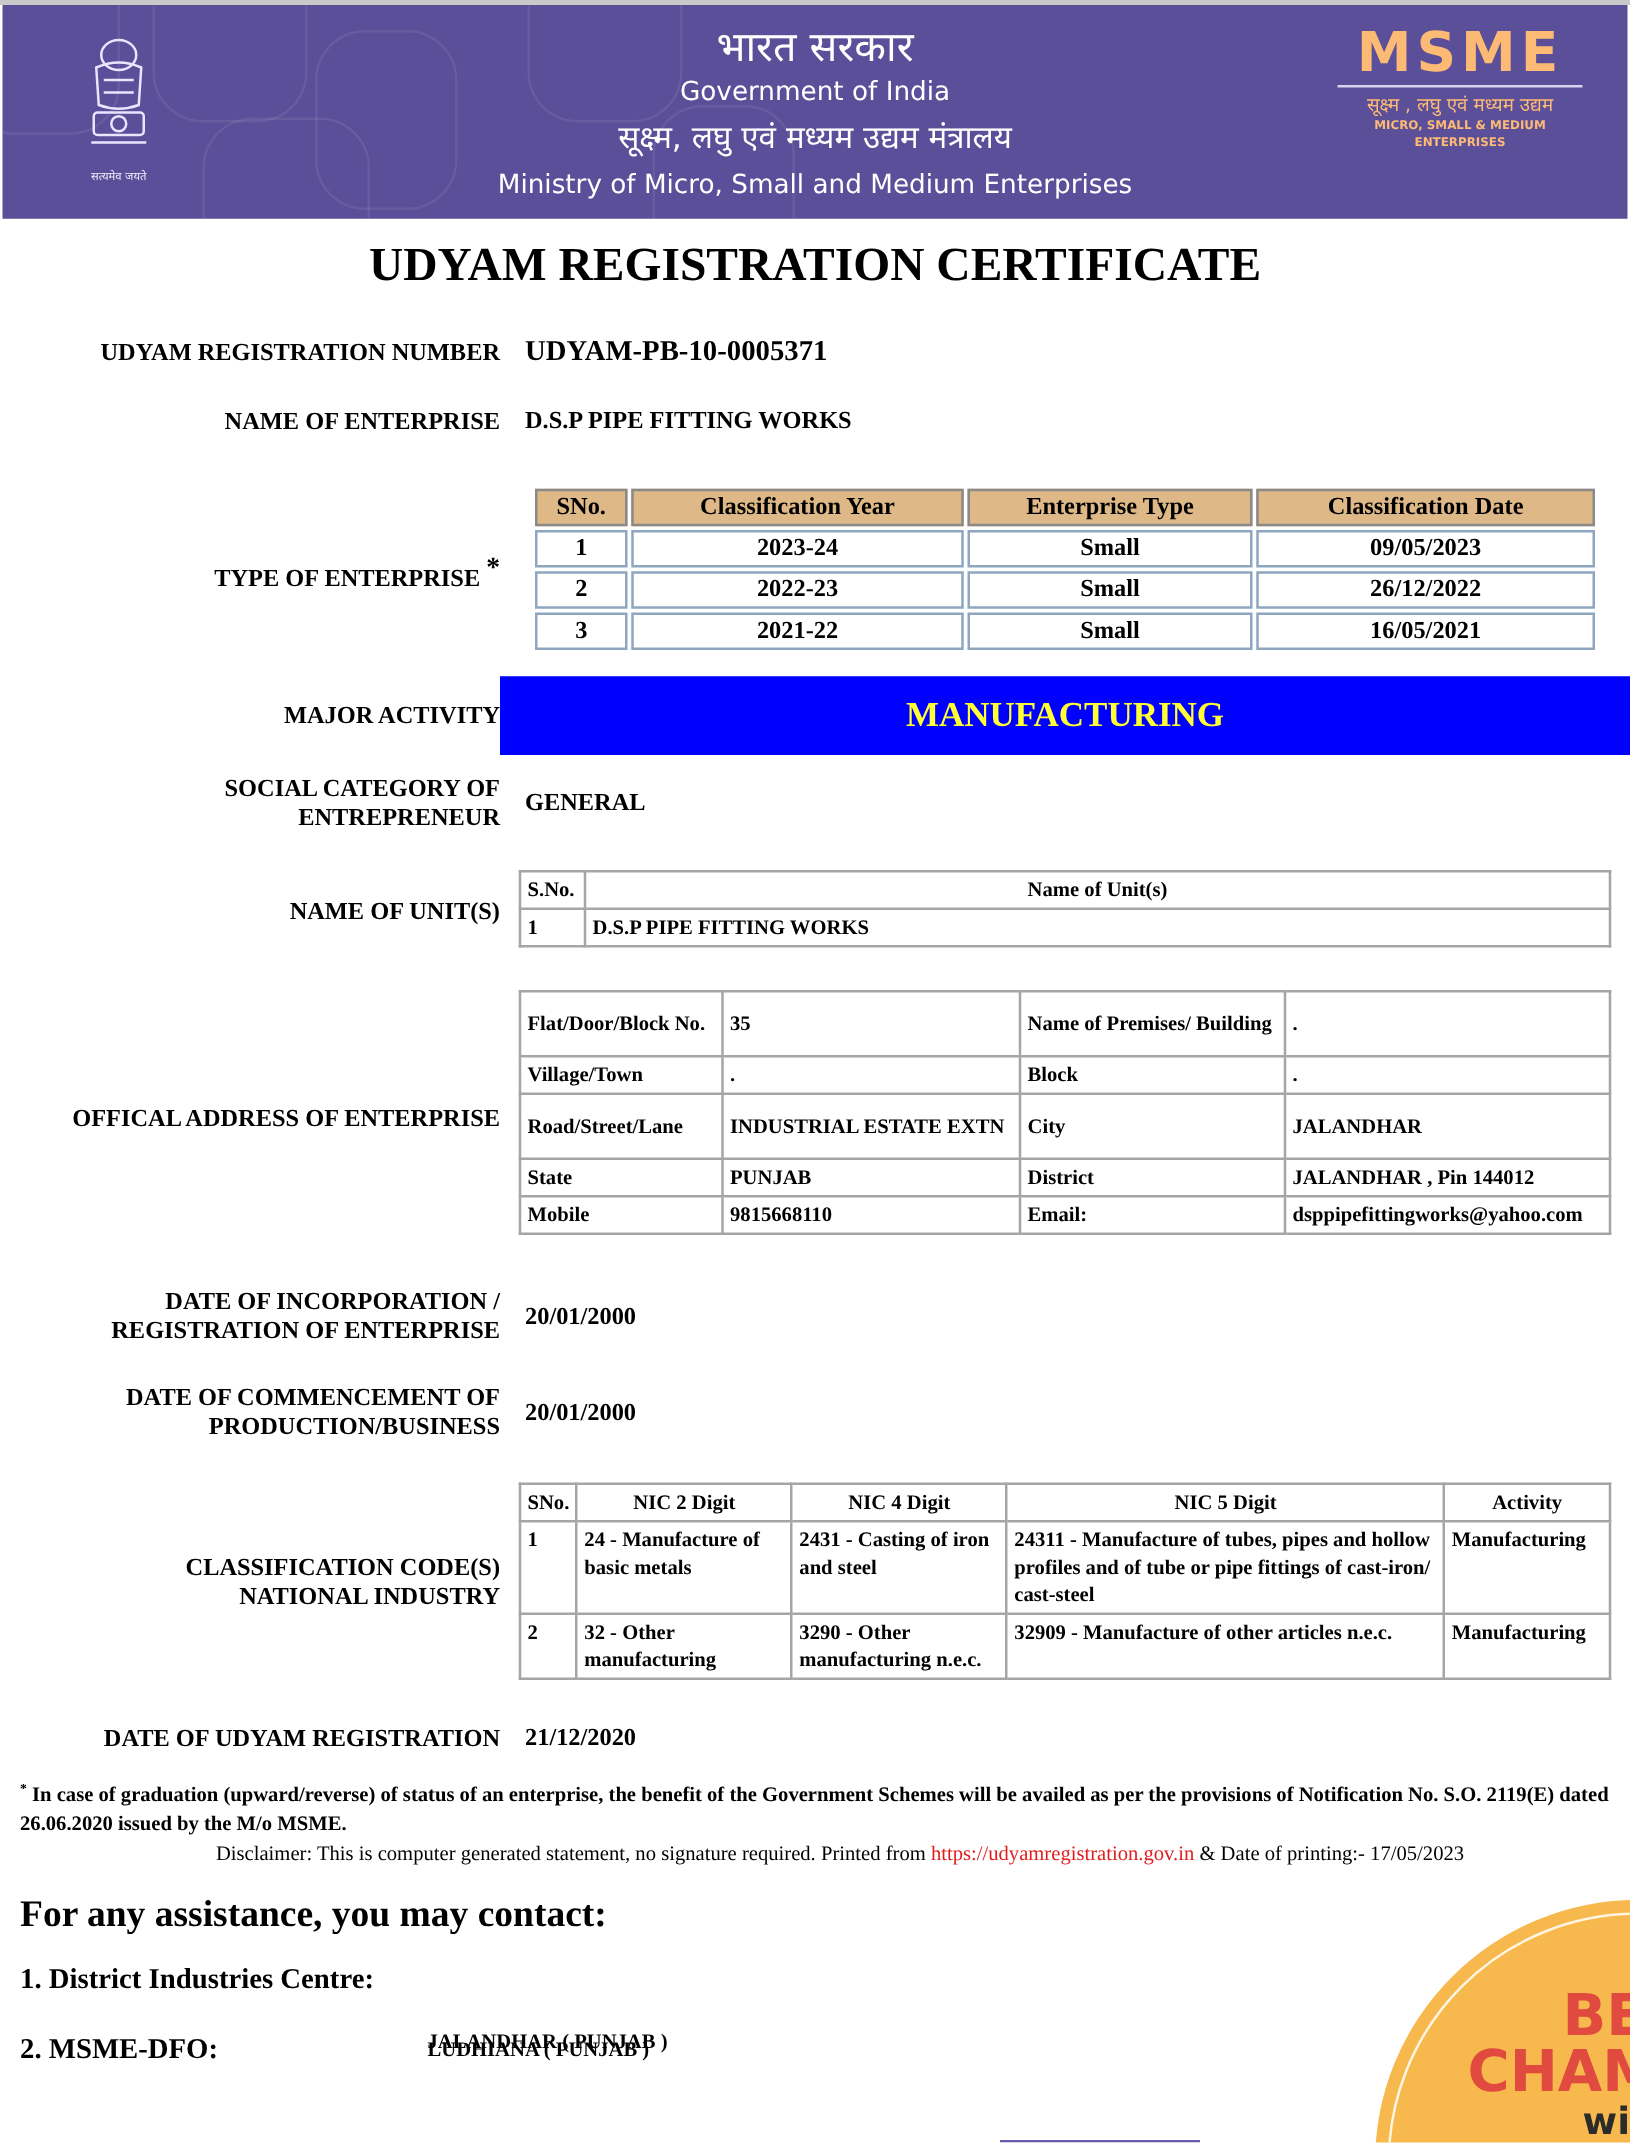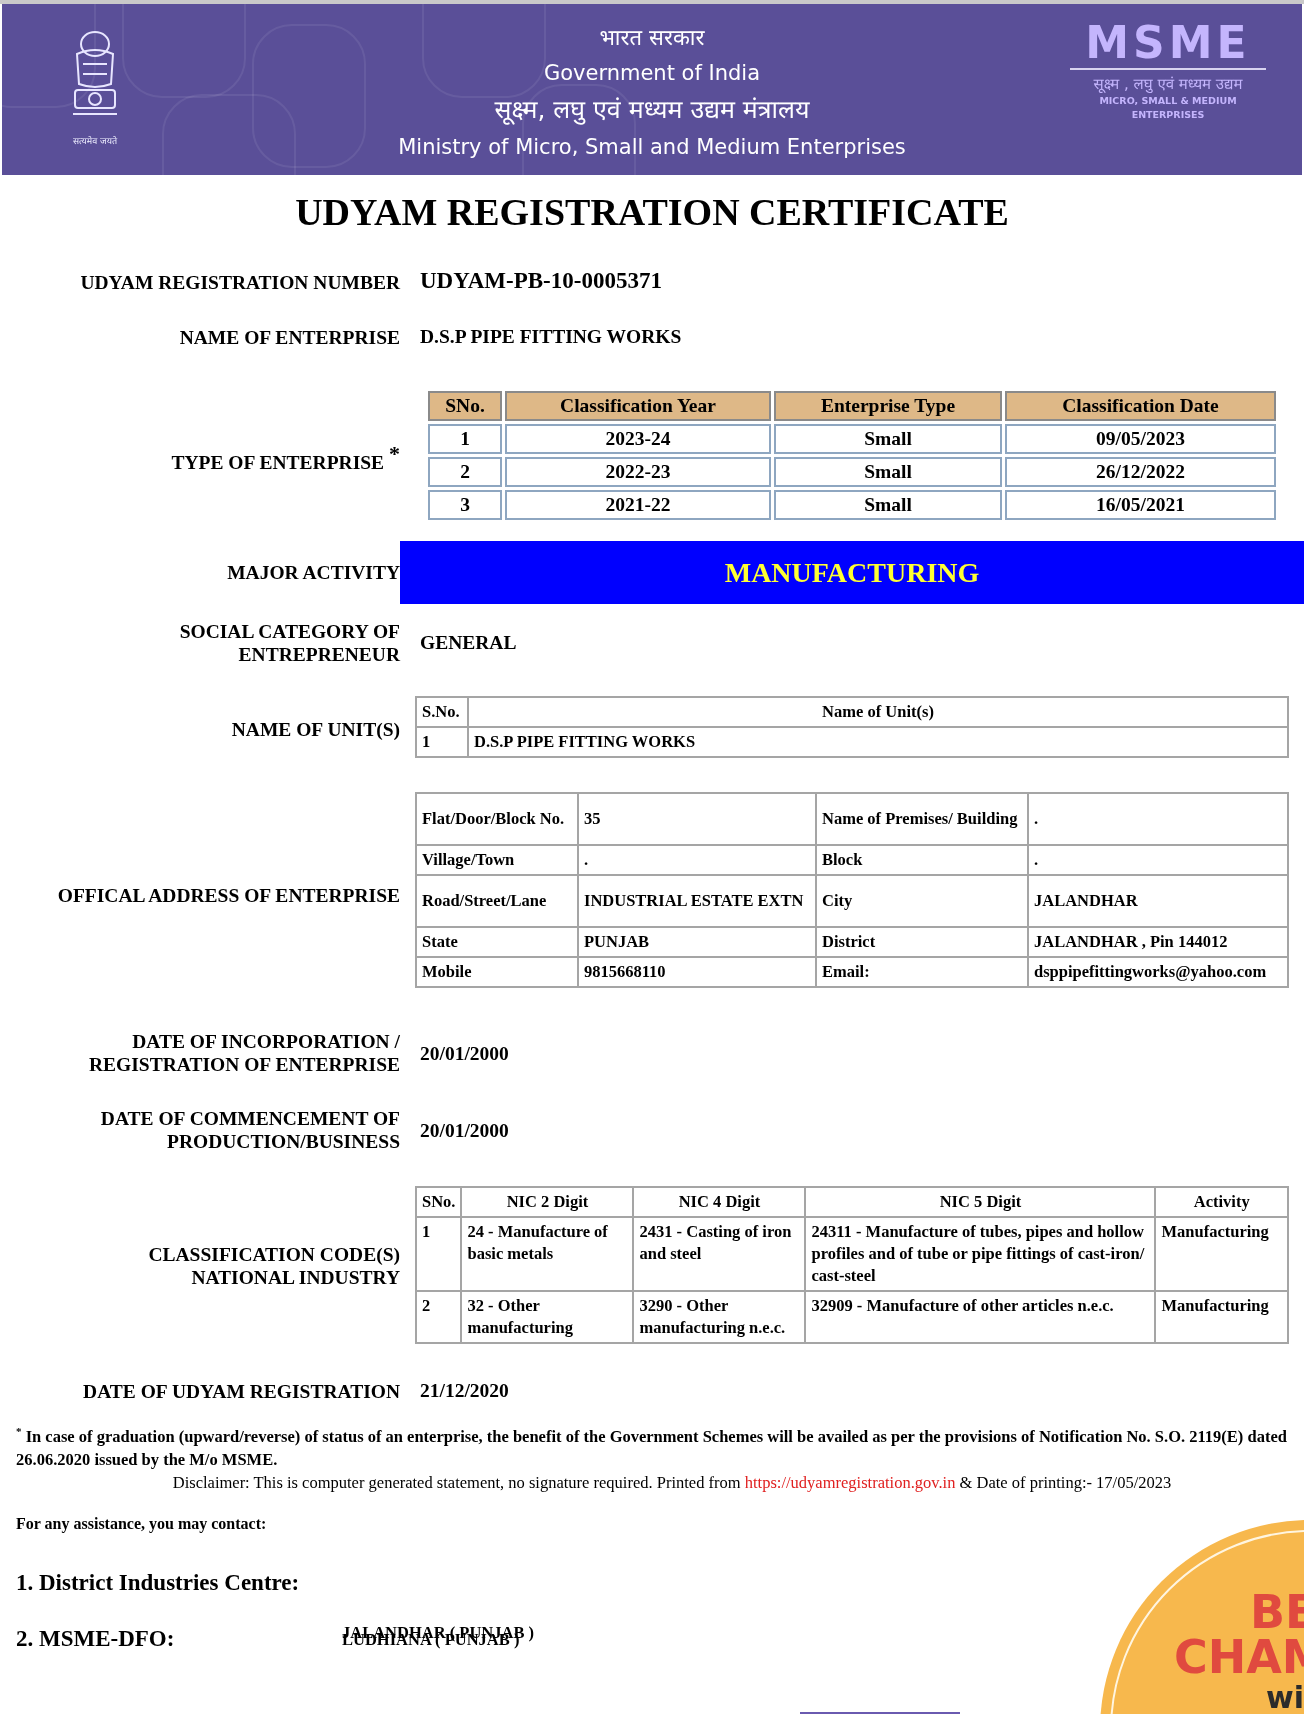--- a/index.html
+++ b/index.html
@@ -6,25 +6,25 @@
   body { width: 1304px; height: 1714px; position: relative; overflow: hidden;
          font-family: "Liberation Serif", "DejaVu Serif", serif; color: #000; }
   .topline { position: absolute; left: 0; top: 0; width: 1304px; height: 4px; background: #c9c9c9; }
   .banner { position: absolute; left: 2px; top: 4px; width: 1300px; height: 171px; background: #5a4f98; overflow: hidden; }
   .banner .hex { position: absolute; border: 2px solid rgba(255,255,255,0.08); border-radius: 40px; }
   .banner .emblem { position: absolute; left: 58px; top: 20px; width: 70px; height: 130px; color: #eeeeff; text-align: center; }
   .banner .emblem svg { display: block; margin: 0 auto; }
   .banner .emblem .motto { font-family: "DejaVu Sans", sans-serif; font-size: 9px; margin-top: 2px; }
   .banner .center { position: absolute; left: 300px; width: 700px; top: 16px; text-align: center; color: #fff;
                     font-family: "DejaVu Sans", sans-serif; }
-  .banner .center .l1 { font-size: 22px; line-height: 36px; }
+  .banner .center .l1 { font-size: 33px; line-height: 36px; }
   .banner .center .l2 { font-size: 21px; line-height: 34px; }
   .banner .center .l3 { font-size: 25px; line-height: 40px; }
   .banner .center .l4 { font-size: 21px; line-height: 34px; }
-  .banner .msme { position: absolute; left: 1068px; top: 16px; width: 196px; color: #c4b5fd; text-align: center;
+  .banner .msme { position: absolute; left: 1068px; top: 16px; width: 196px; color: #fdba74; text-align: center;
                   font-family: "DejaVu Sans", sans-serif; }
   .banner .msme .logo { font-size: 44px; font-weight: bold; letter-spacing: 4px; line-height: 46px; }
   .banner .msme .rule { height: 2px; background: #d8d4f0; margin: 2px 0 4px; }
   .banner .msme .hi { font-size: 15px; line-height: 20px; }
   .banner .msme .en { font-size: 9.5px; line-height: 14px; font-weight: bold; }
 
   .title { position: absolute; left: 0; width: 1304px; top: 190px; text-align: center; font-size: 38px; font-weight: bold; }
 
   .lbl { position: absolute; left: 0; width: 400px; text-align: right; font-weight: bold; font-size: 19.5px; line-height: 23px; }
   .val { position: absolute; left: 420px; width: 904px; text-align: left; font-weight: bold; font-size: 19.5px; }
@@ -42,21 +42,21 @@
   .nic { left: 415px; top: 1186px; width: 874px; }
   .nic td { vertical-align: top; }
 
   .activity-box { position: absolute; left: 400px; top: 541px; width: 904px; height: 63px; background: #0000ff;
                   color: #ffff33; text-align: center; font-weight: bold; font-size: 28px; line-height: 63px; }
 
   .note { position: absolute; left: 16px; width: 1272px; top: 1420px; font-size: 16.5px; font-weight: bold; line-height: 23px; }
   .note sup { font-size: 11px; }
   .disc { position: absolute; left: 0; width: 1304px; top: 1473px; text-align: center; font-size: 16.5px; margin-left: 20px; }
   .disc .link { color: #e02020; }
-  .contact-h { position: absolute; left: 16px; top: 1515px; font-size: 16px; font-weight: bold; }
+  .contact-h { position: absolute; left: 16px; top: 1515px; font-size: 30px; font-weight: bold; }
   .contact { position: absolute; left: 16px; font-size: 23px; font-weight: bold; }
   .contact-v { position: absolute; left: 342px; font-size: 16.5px; font-weight: bold; }
 
   .promo { position: absolute; left: 1100px; top: 1520px; width: 420px; height: 420px; border-radius: 50%;
            background: #f7b84d; overflow: hidden; }
   .promo .ring { position: absolute; left: 10px; top: 10px; right: 10px; bottom: 10px; border-radius: 50%; border: 2px solid #fff5e0; }
   .promo .t1 { position: absolute; left: 150px; top: 65px; color: #e04a3f; font-family: "DejaVu Sans", sans-serif; font-weight: bold; font-size: 46px; }
   .promo .t2 { position: absolute; left: 74px; top: 110px; color: #e04a3f; font-family: "DejaVu Sans", sans-serif; font-weight: bold; font-size: 46px; }
   .promo .t3 { position: absolute; left: 166px; top: 160px; color: #2b2b2b; font-family: "DejaVu Sans", sans-serif; font-weight: bold; font-size: 30px; }
   .purple-strip { position: absolute; left: 800px; top: 1712px; width: 160px; height: 2px; background: #6a5ab0; }

